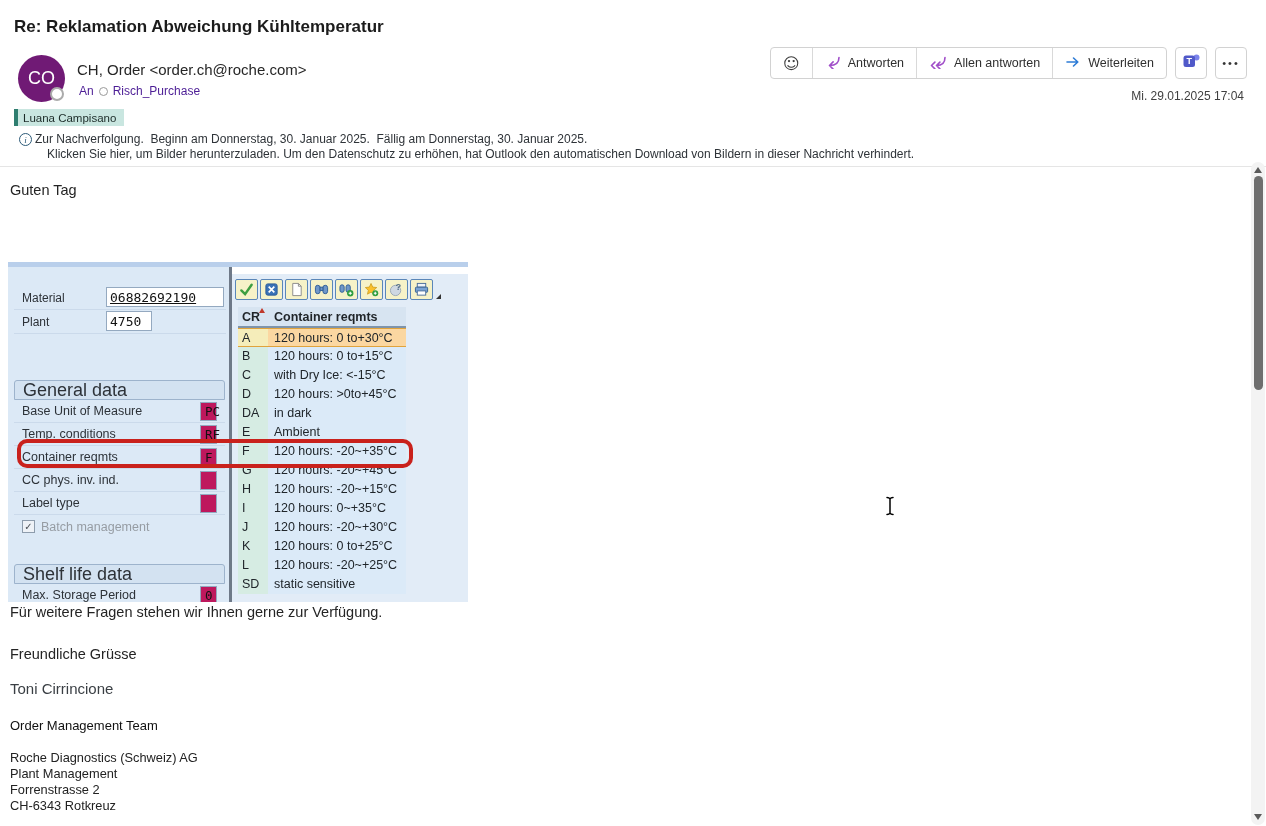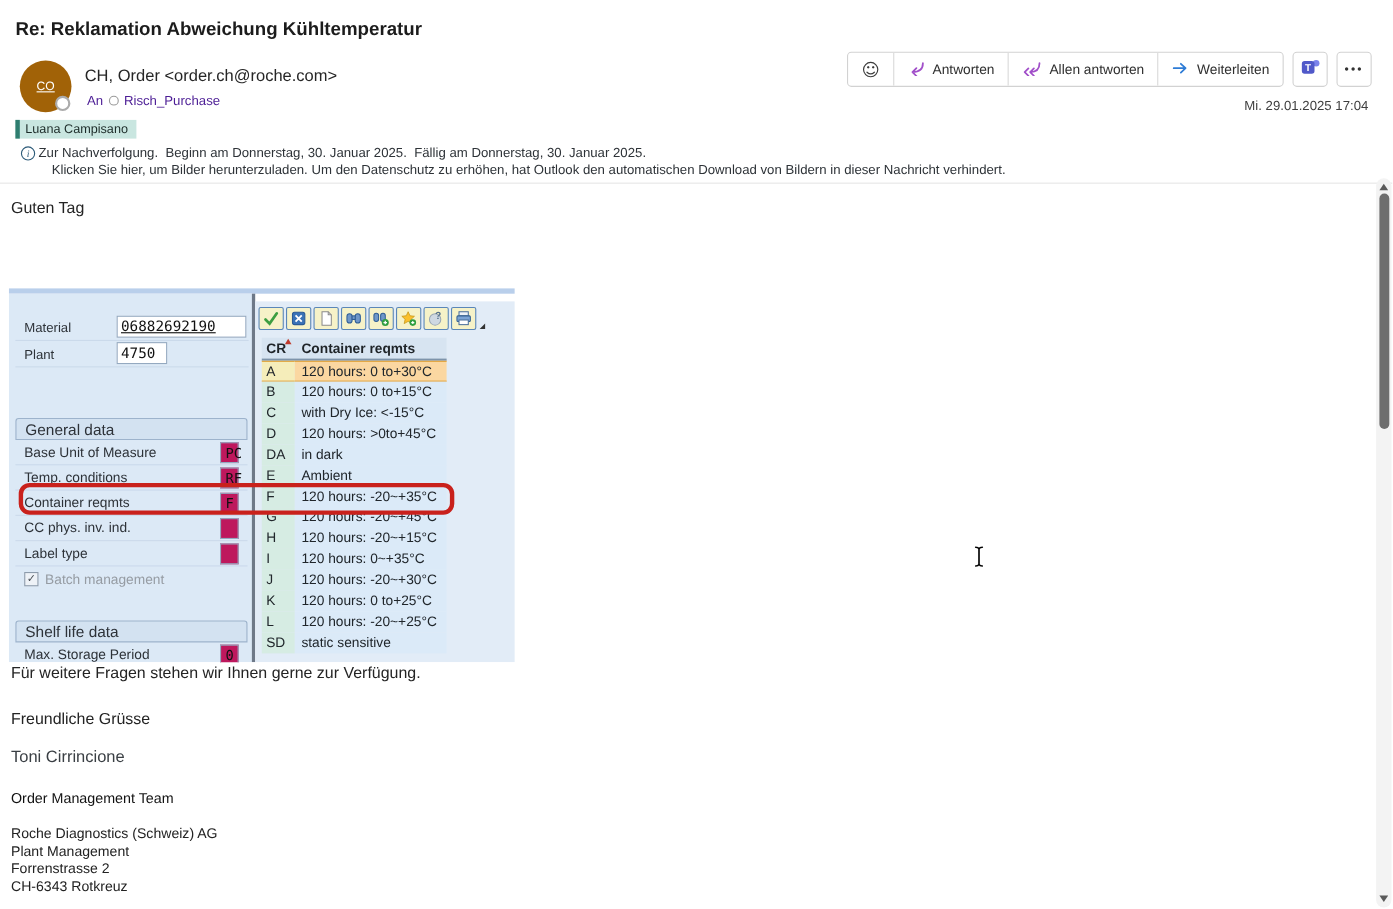--- a/index.html
+++ b/index.html
@@ -6,21 +6,21 @@
   html,body { background:#fff; }
   .page {
     position: relative; width: 1266px; height: 826px; overflow: hidden;
     background: #fff; font-family: "Liberation Sans", sans-serif; color:#242424;
   }
   .abs { position:absolute; }
 
   
   .subject { left:14px; top:17px; font-size:17px; font-weight:600; color:#1c1c1c; }
   .avatar { left:18px; top:55px; width:47px; height:47px; border-radius:50%;
-    background:#a16207; color:#fff; font-size:11px; display:flex; align-items:center; justify-content:center;text-decoration:underline; }
+    background:#701a75; color:#fff; font-size:18px; display:flex; align-items:center; justify-content:center; }
   .presence { left:50px; top:87px; width:14px; height:14px; border-radius:50%;
     background:#fff; border:2px solid #ababab; }
   .sender { left:77px; top:61px; font-size:15px; color:#262626; }
   .an-row { left:79px; top:84px; font-size:12px; color:#4c1d95; display:flex; align-items:center; gap:5px; }
   .mini-presence { width:9px; height:9px; border-radius:50%; border:1.5px solid #9a9a9a; background:#fff; display:inline-block; }
 
   .actions { top:47px; right:19px; display:flex; gap:8px; align-items:center; height:32px; }
   .btn-group { display:flex; height:32px; border:1px solid #d2d2d2; border-radius:4px; background:#fff; overflow:hidden; }
   .seg { display:flex; align-items:center; gap:7px; padding:0 12px; border-right:1px solid #d9d9d9;
     font-size:12.5px; color:#2f2f2f; cursor:default; }
@@ -58,21 +58,21 @@
   .sap-panel { left:0; top:5px; width:222px; height:335px; background:#dce9f6; }
   .sap-vdiv { left:221px; top:5px; width:3px; height:335px; background:#6e7988; }
 
   .fld-row { position:absolute; left:6px; width:212px; height:24px; border-bottom:1px solid #cbdaeb; }
   .fld-label { position:absolute; left:8px; top:5px; font-size:12px; color:#2d3238; }
   .fld-input { position:absolute; top:1px; height:20px; background:#fff; border:1px solid #94a9c0;
     font-family:"DejaVu Sans Mono", monospace; font-size:13px; line-height:18px; padding:1px 3px; color:#111; }
 
   .grp { position:absolute; left:6px; width:211px; }
   .grp-header { height:20px; line-height:19px; border:1px solid #9db3cc; background:#d3e2f1;
-    padding-left:8px; font-size:14px; color:#2d3238; border-radius:3px 3px 0 0; }
+    padding-left:8px; font-size:18px; color:#2d3238; border-radius:3px 3px 0 0; }
   .grp-row { position:relative; height:23px; border-bottom:1px solid #cbdaeb; }
   .grp-row .lbl { position:absolute; left:8px; top:4px; font-size:12.5px; color:#2d3238; }
   .val-box { position:absolute; right:8px; top:2px; width:17px; height:19px; background:#be185d;
     border:1px solid #94a9c0; font-family:"DejaVu Sans Mono", monospace; font-size:12.5px;
     padding:1px 0 0 4px; color:#111; }
   .chk-row { position:relative; height:24px; }
   .chk-box { position:absolute; left:8px; top:5px; width:13px; height:13px; background:#eef2f7;
     border:1px solid #8d9cac; font-size:10px; line-height:11px; text-align:center; color:#4a4f55; }
   .chk-lbl { position:absolute; left:27px; top:5px; font-size:12.5px; color:#969ca3; }
 

